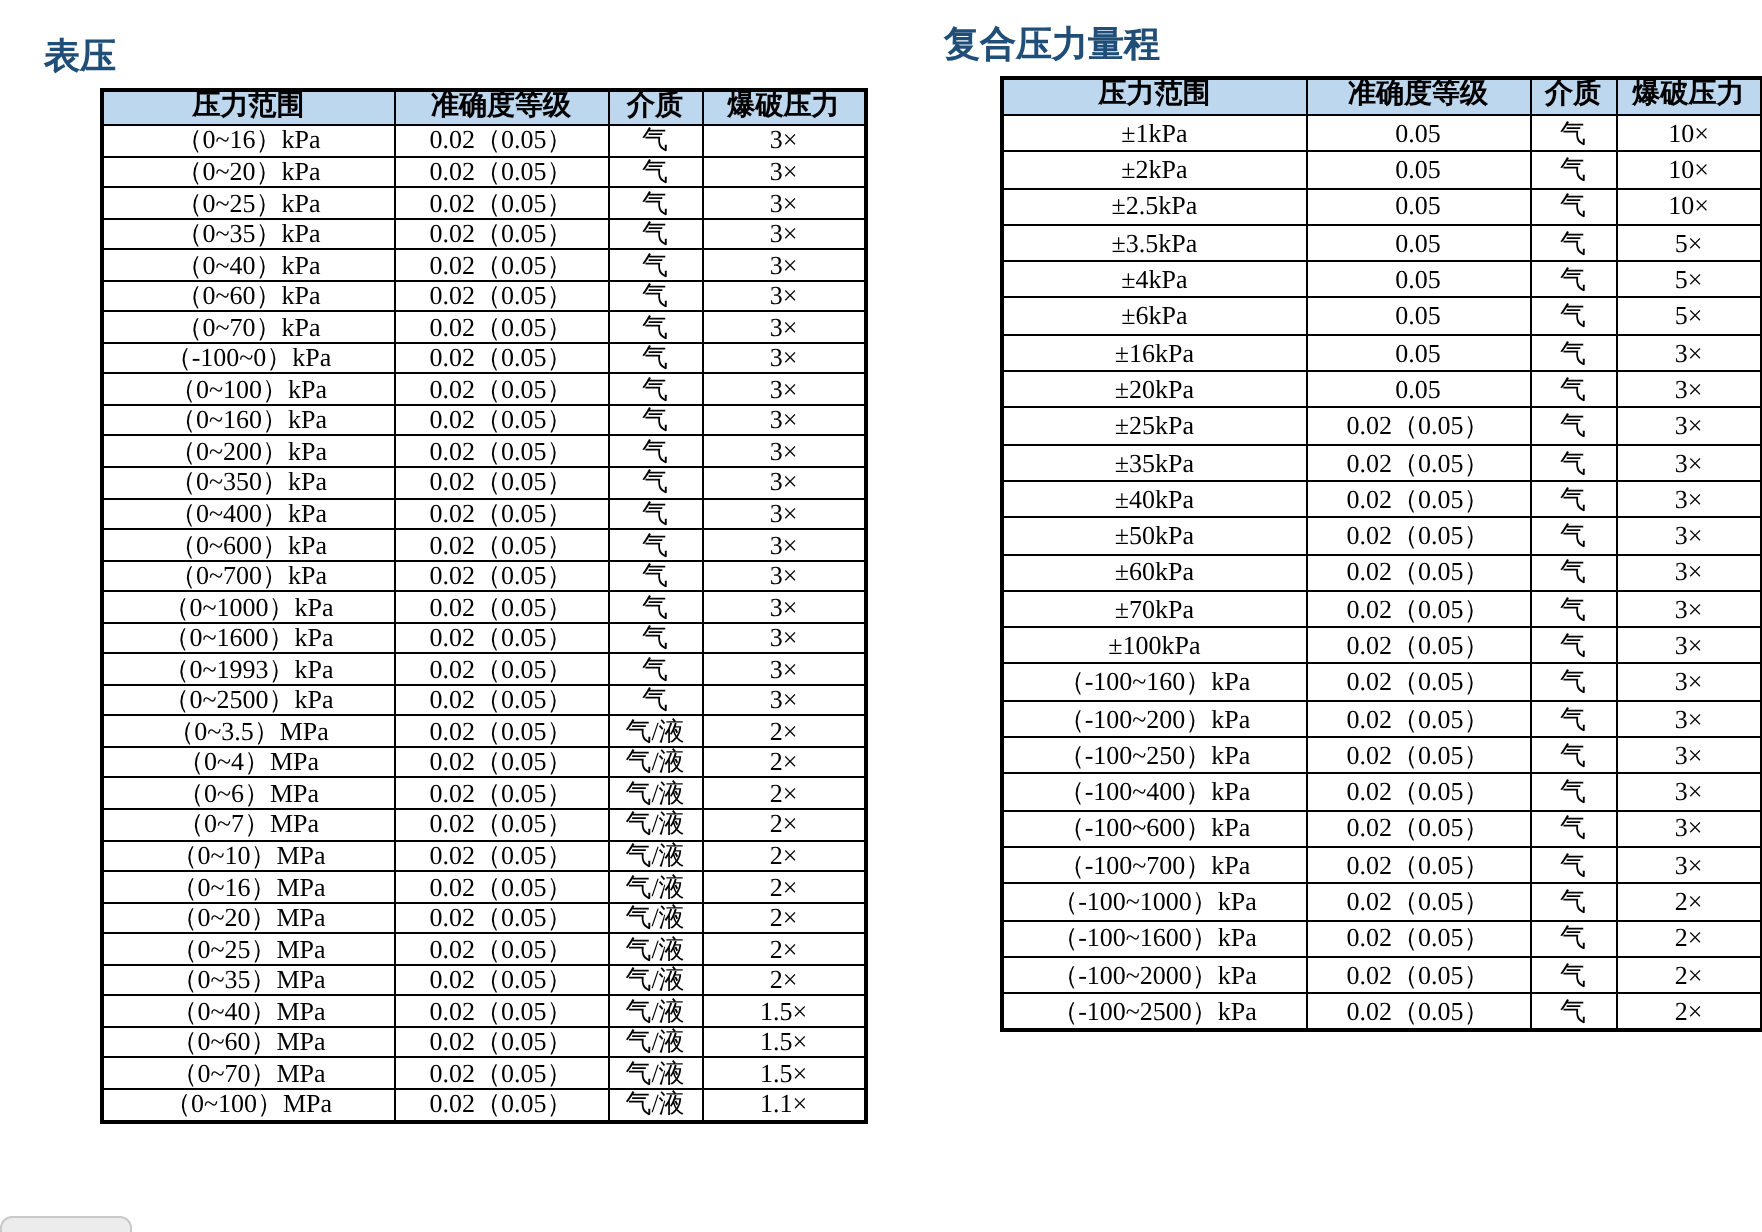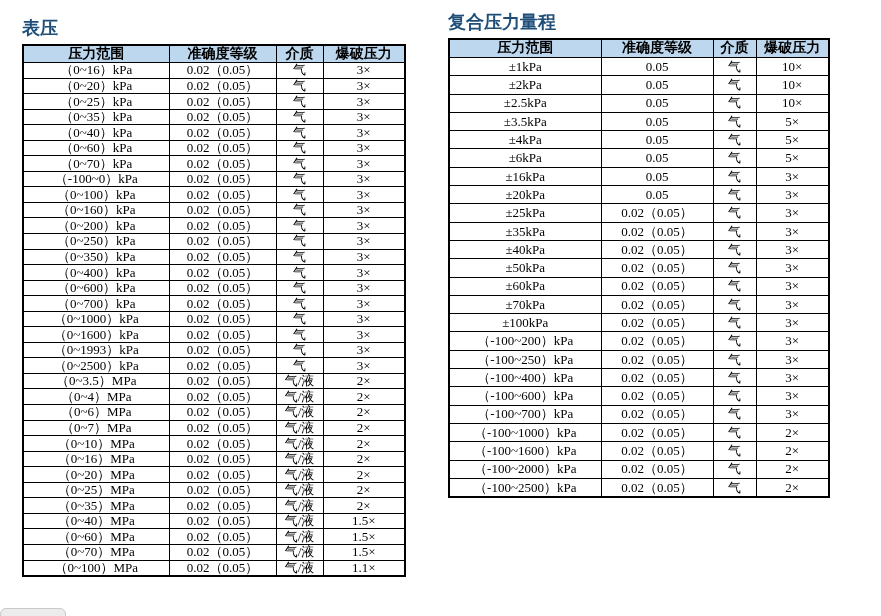--- a/index.html
+++ b/index.html
@@ -12,33 +12,34 @@
     font-family: "Liberation Serif", "DejaVu Serif", serif;
   }
   .doc {
     position: relative;
     width: 881px;
     height: 616px;
     background: #ffffff;
   }
   .tbl-block { position: absolute; }
   .tbl-block.left  { left: 22px;  top: 17px; width: 384px; }
-  .tbl-block.right { left: 448px; top: 11px; width: 383px; }
+  .tbl-block.right { left: 472px; top: 11px; width: 383px; }
   .tbl-title {
     font-size: 18px;
     font-weight: bold;
     color: #1F4E79;
     line-height: 22px;
     margin: 0 0 5px 0;
     font-family: "Liberation Serif", "DejaVu Serif", serif;
   }
   table.ptable {
     border-collapse: collapse;
     table-layout: fixed;
     border: 2px solid #000;
+    margin-left: 28px;
   }
   table.ptable th, table.ptable td {
     border: 1px solid #000;
     text-align: center;
     vertical-align: middle;
     padding: 0;
     line-height: 1.05;
     overflow: hidden;
     white-space: nowrap;
   }
@@ -150,26 +151,20 @@
             <td>气</td>
             <td>3×</td>
           </tr>
           <tr>
             <td>（0~200）kPa</td>
             <td>0.02（0.05）</td>
             <td>气</td>
             <td>3×</td>
           </tr>
           <tr>
-            <td>（0~250）kPa</td>
-            <td>0.02（0.05）</td>
-            <td>气</td>
-            <td>3×</td>
-          </tr>
-          <tr>
             <td>（0~350）kPa</td>
             <td>0.02（0.05）</td>
             <td>气</td>
             <td>3×</td>
           </tr>
           <tr>
             <td>（0~400）kPa</td>
             <td>0.02（0.05）</td>
             <td>气</td>
             <td>3×</td>
@@ -394,20 +389,26 @@
             <td>气</td>
             <td>3×</td>
           </tr>
           <tr>
             <td>±100kPa</td>
             <td>0.02（0.05）</td>
             <td>气</td>
             <td>3×</td>
           </tr>
           <tr>
+            <td>（-100~160）kPa</td>
+            <td>0.02（0.05）</td>
+            <td>气</td>
+            <td>3×</td>
+          </tr>
+          <tr>
             <td>（-100~200）kPa</td>
             <td>0.02（0.05）</td>
             <td>气</td>
             <td>3×</td>
           </tr>
           <tr>
             <td>（-100~250）kPa</td>
             <td>0.02（0.05）</td>
             <td>气</td>
             <td>3×</td>

